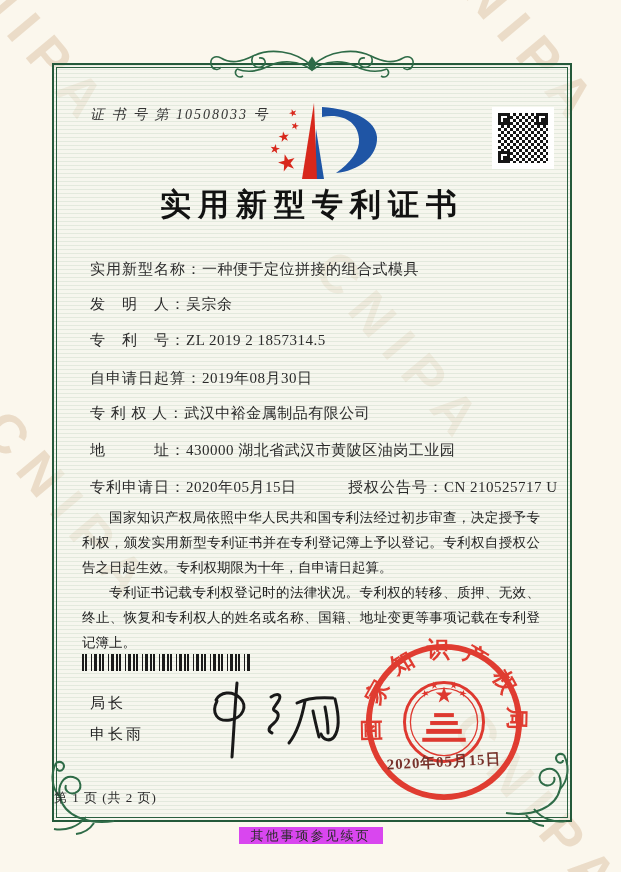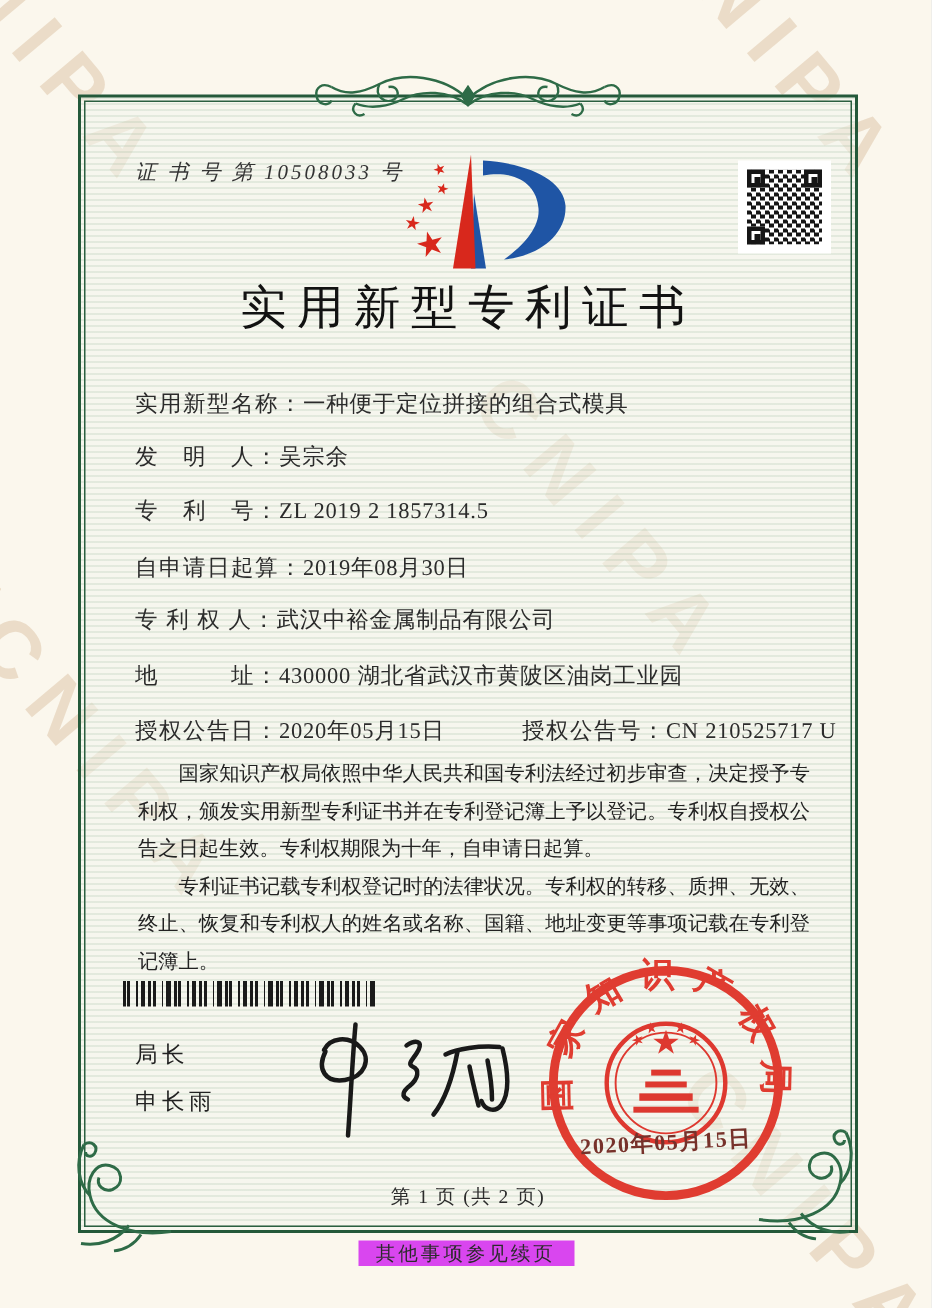--- a/index.html
+++ b/index.html
@@ -24,40 +24,40 @@
   
   .cert-no{position:absolute;left:36px;top:41px;font-size:14px;letter-spacing:2px;color:#333;font-style:italic;}
   .logo{position:absolute;left:208px;top:36px;}
   .qr{position:absolute;left:441px;top:45px;width:50px;height:50px;background:#fff;border:3px solid #fff;
       background-image:repeating-conic-gradient(#161616 0 25%, rgba(0,0,0,0) 0 50%);
       background-size:6px 6px;box-shadow:0 0 0 3px #fff;}
   .qr .f{position:absolute;width:12px;height:12px;border:3px solid #161616;background:#fff;box-sizing:border-box;}
   .qr .f::after{content:"";position:absolute;left:2px;top:2px;width:4px;height:4px;background:#161616;}
   .f-tl{left:0;top:0}.f-tr{right:0;top:0}.f-bl{left:0;bottom:0}
   .title{position:absolute;top:119px;left:0;width:100%;text-align:center;font-size:31px;
-         font-weight:normal;letter-spacing:7px;color:#121212;}
+         font-weight:bold;letter-spacing:7px;color:#121212;}
   
   .row{position:absolute;left:36px;font-size:15px;color:#2b2b2b;white-space:nowrap;letter-spacing:0.5px;}
   .row .lab{letter-spacing:1px;}
   .grant-no{position:absolute;left:258px;top:0;}
   
-  .paras{position:absolute;left:38px;right:30px;top:441px;font-size:13.5px;line-height:1.85;
-         text-align:justify;color:#222;font-family:Liberation Mono, monospace;}
+  .paras{position:absolute;left:28px;right:30px;top:441px;font-size:13.5px;line-height:1.85;
+         text-align:justify;color:#222;}
   .paras p{margin:0;text-indent:2em;}
   
   .barcode{position:absolute;left:28px;top:589px;width:168px;height:17px;
     background:repeating-linear-gradient(90deg,#1a1a1a 0 2px,rgba(0,0,0,0) 2px 3px,#1a1a1a 3px 5px,
       rgba(0,0,0,0) 5px 9px,#1a1a1a 9px 10px,rgba(0,0,0,0) 10px 12px,#1a1a1a 12px 15px,rgba(0,0,0,0) 15px 17px);}
   
   .signer{position:absolute;left:36px;font-size:15px;letter-spacing:3px;color:#222;}
   .sig-script{position:absolute;left:131px;top:612px;}
   
   .seal{position:absolute;left:306px;top:573px;opacity:0.93;}
   
-  .pageno{position:absolute;bottom:13px;left:0;width:100%;text-align:center;font-size:13px;
+  .pageno{position:absolute;bottom:13px;left:0;width:100%;font-size:13px;
           letter-spacing:1px;color:#2b2b2b;}
   .note{position:absolute;top:827px;left:0;width:100%;text-align:center;font-size:13px;color:#2b2b2b;}
   .note span{background:#d946ef;padding:1px 12px;letter-spacing:2px;}
 </style>
 </head>
 <body>
 
 <div class="page">
 
   <span class="wm" style="left:-25px;top:-80px">CNIPA</span>
@@ -141,21 +141,21 @@
       <span class="lab">自申请日起算：</span><span>2019年08月30日</span>
     </div>
     <div class="row" style="top:339px">
       <span class="lab">专 利 权 人：</span><span>武汉中裕金属制品有限公司</span>
     </div>
     <div class="row" style="top:376px">
       <span class="lab">地　　　址：</span><span>430000 湖北省武汉市黄陂区油岗工业园</span>
     </div>
     <div class="row" style="top:413px">
       <span>
-        <span class="lab">授权公告日：</span><span>2020年05月15日</span>
+        <span class="lab">专利申请日：</span><span>2020年05月15日</span>
       </span>
       <span class="grant-no">
         <span class="lab">授权公告号：</span><span>CN 210525717 U</span>
       </span>
     </div>
 
     <div class="paras">
       <p>国家知识产权局依照中华人民共和国专利法经过初步审查，决定授予专利权，颁发实用新型专利证书并在专利登记簿上予以登记。专利权自授权公告之日起生效。专利权期限为十年，自申请日起算。</p>
       <p>专利证书记载专利权登记时的法律状况。专利权的转移、质押、无效、终止、恢复和专利权人的姓名或名称、国籍、地址变更等事项记载在专利登记簿上。</p>
     </div>

